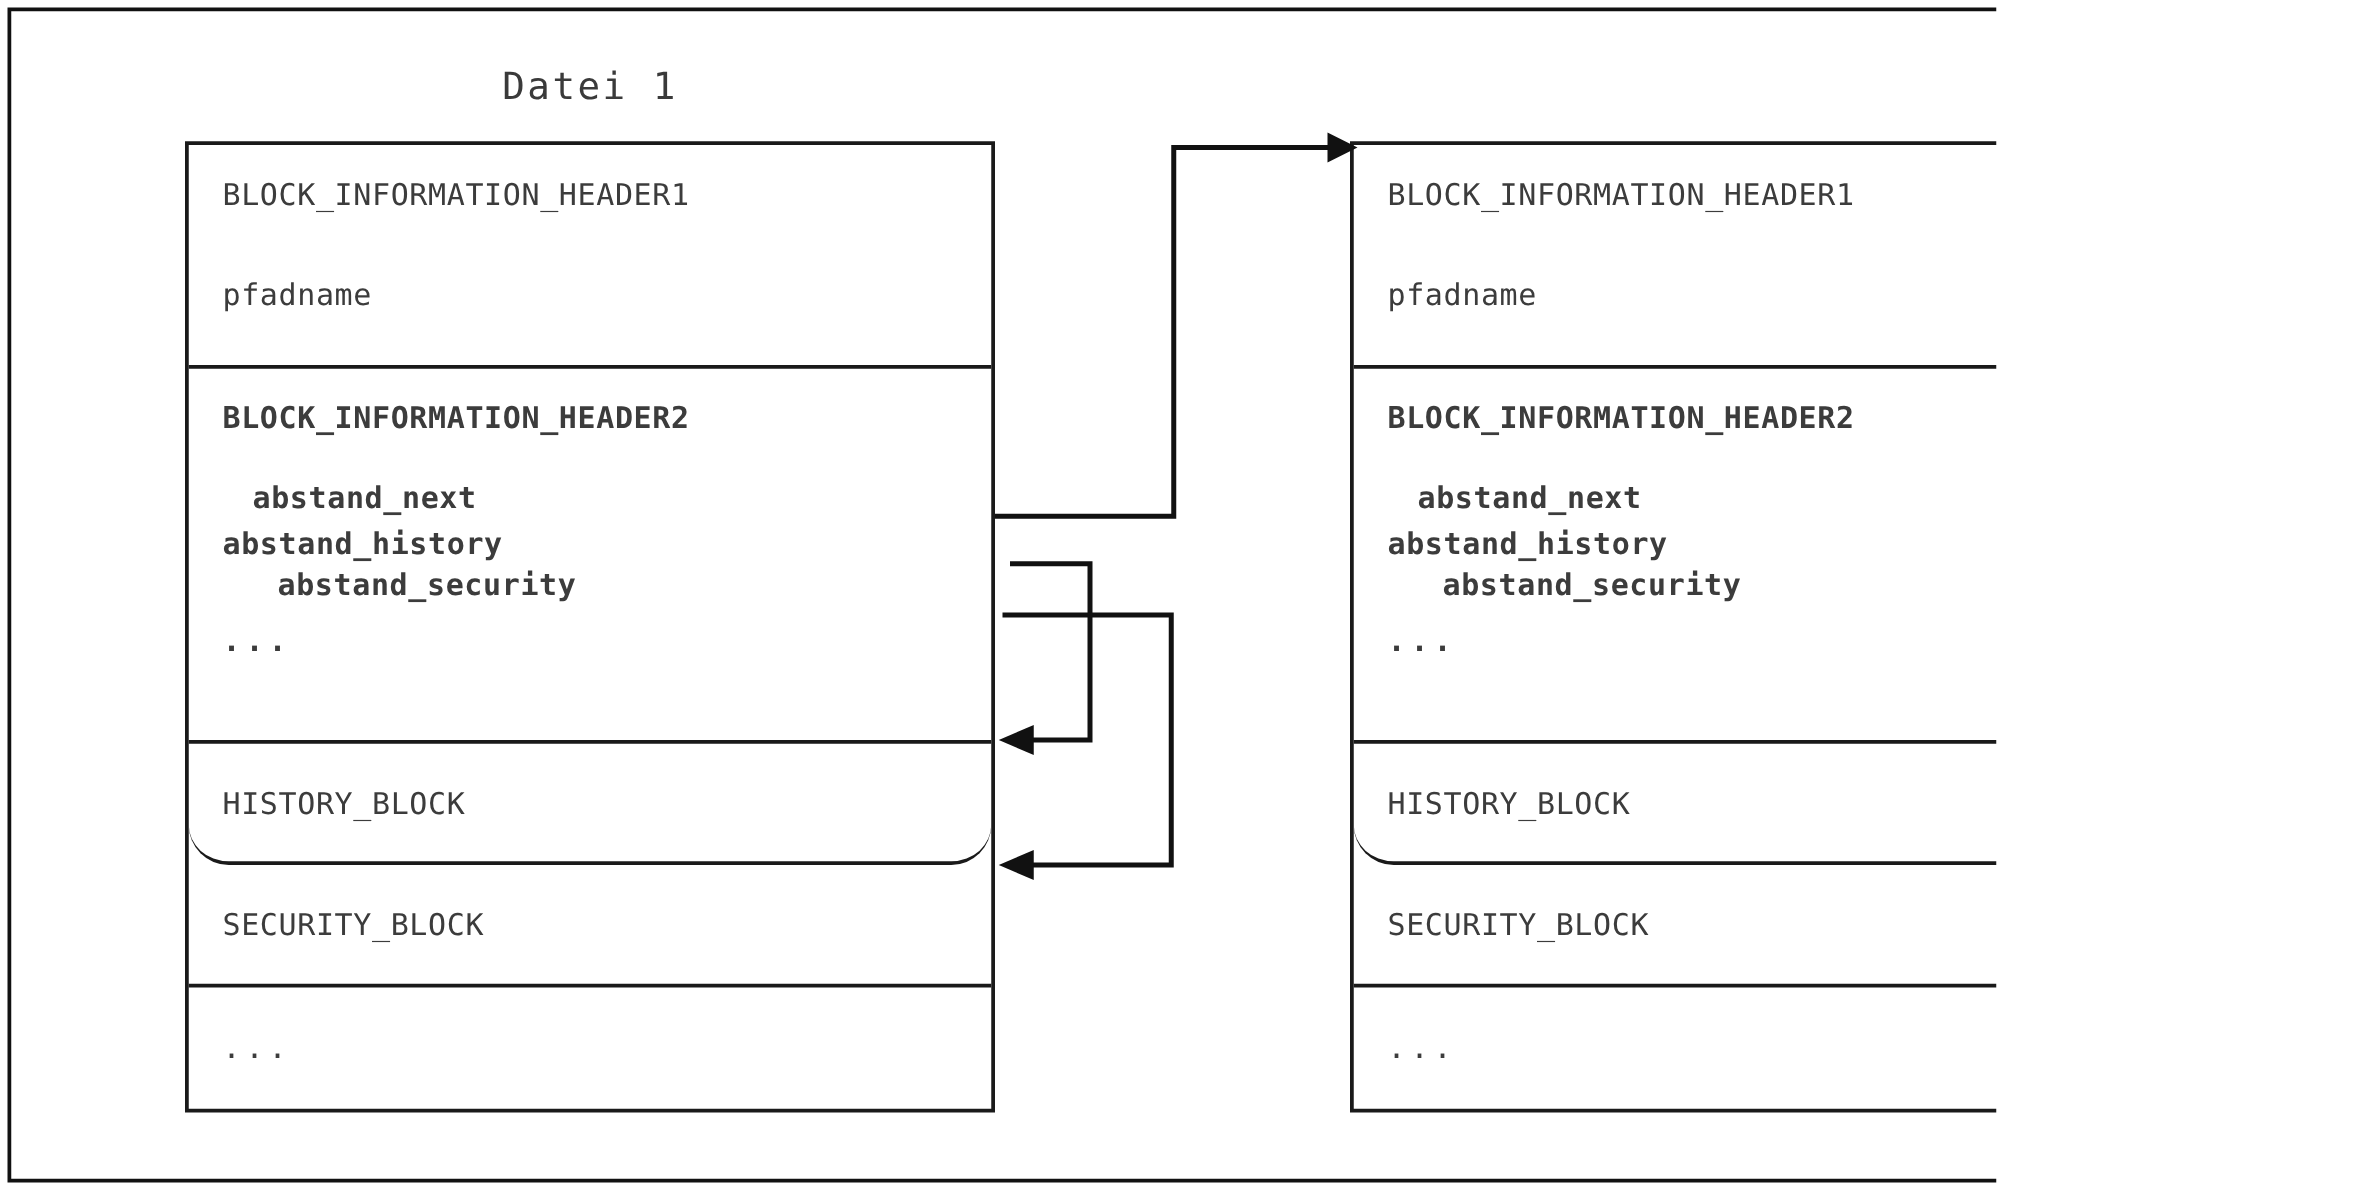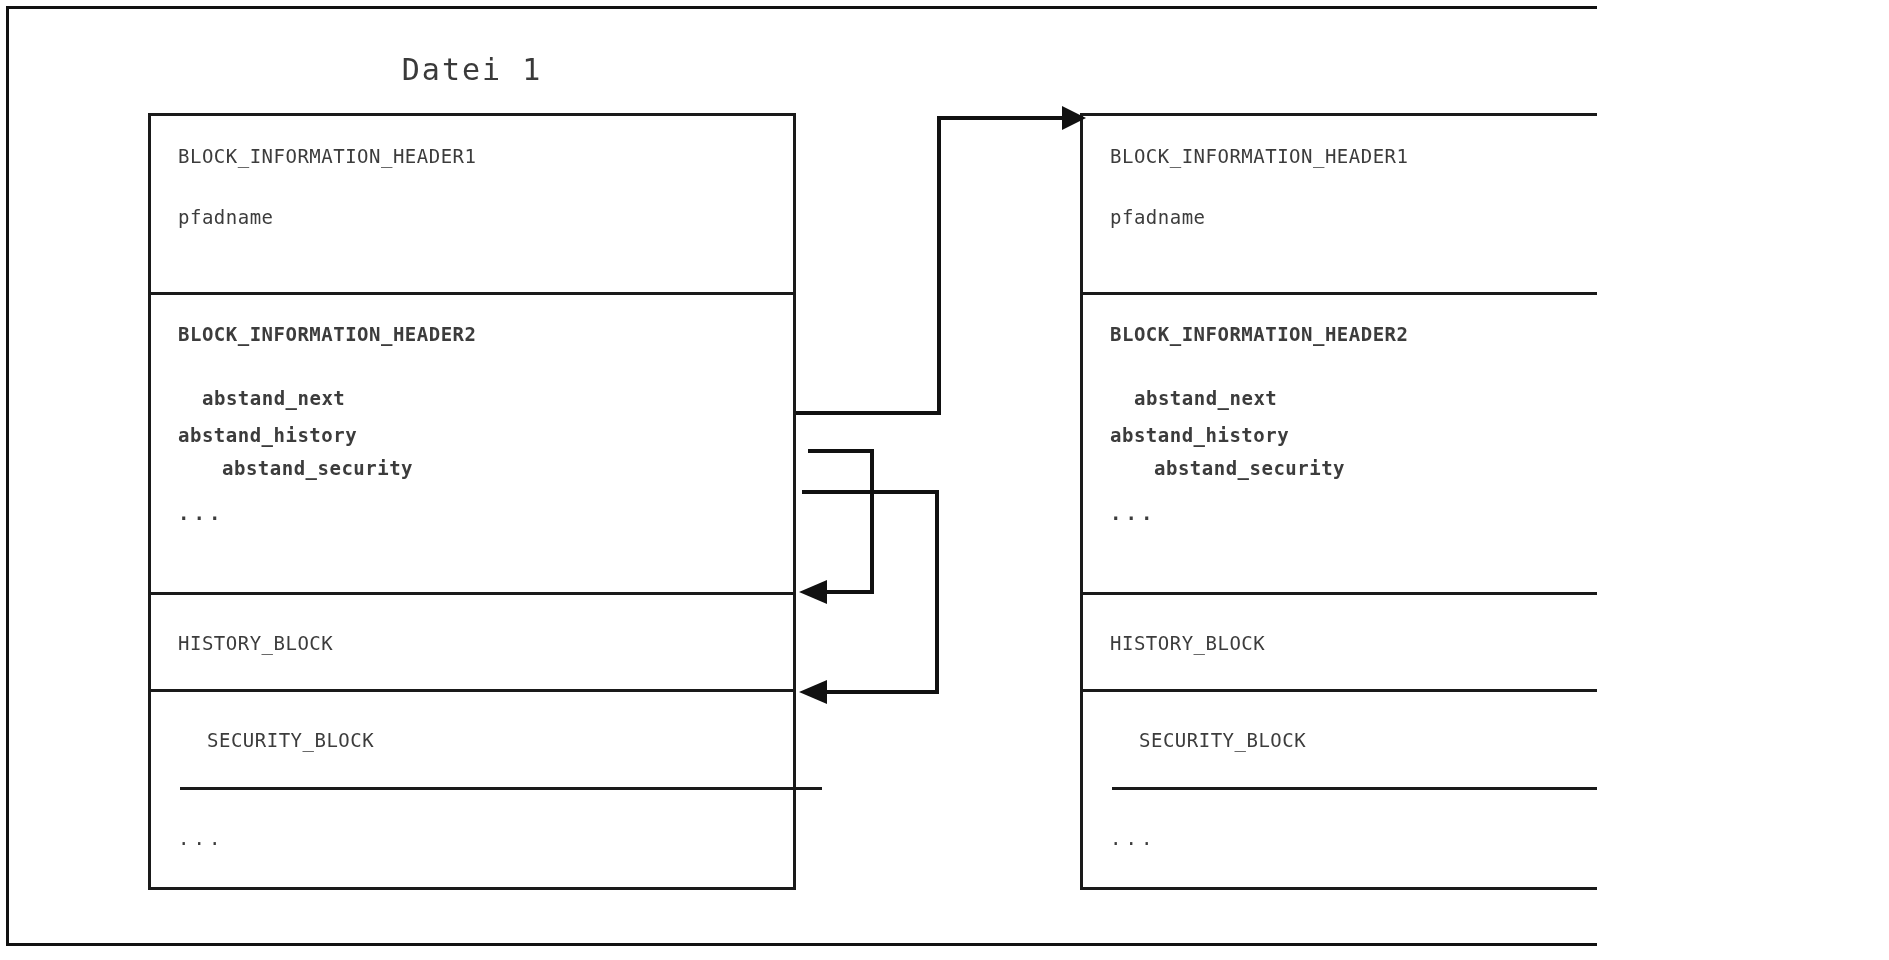--- a/index.html
+++ b/index.html
@@ -57,39 +57,39 @@
     left: 0;
     width: 100%;
     box-sizing: border-box;
     border-bottom: 3px solid #1a1a1a;
     padding: 0;
   }
   .section.last { border-bottom: none; }
 
   .sec-a { top: 0px;   height: 179px; }   
   .sec-b { top: 179px; height: 300px; font-weight: bold; }   
-  .sec-c { top: 479px; height: 97px;  }   
-  .sec-d { top: 576px; height: 98px; margin-left: 29px;  }   
+  .sec-c { top: 479px; height: 97px; border-radius: 32px;  }   
+  .sec-d { top: 576px; height: 98px;  }   
   .sec-e { top: 674px; height: 97px;  }   
 
   .row {
     position: absolute;
     left: 27px;
     font-family: "DejaVu Sans Mono", "Liberation Mono", monospace;
-    font-size: 19px;
+    font-size: 24px;
     line-height: 29px;
     color: #3c3c3c;
     letter-spacing: 0.5px;
     white-space: nowrap;
   }
   .row.dots { letter-spacing: 4px; }
 
   
   .a-r0 { top: 26px; }
-  .a-r1 { top: 87px; }
+  .a-r1 { top: 106px; }
   
   .b-r0 { top: 25px; }
   .b-r1 { top: 89px; margin-left: 24px; }
   .b-r2 { top: 126px; }
   .b-r3 { top: 159px; margin-left: 44px; }
   .b-r4 { top: 204px; }
   
   .s-r0 { top: 34px; }
 
   

